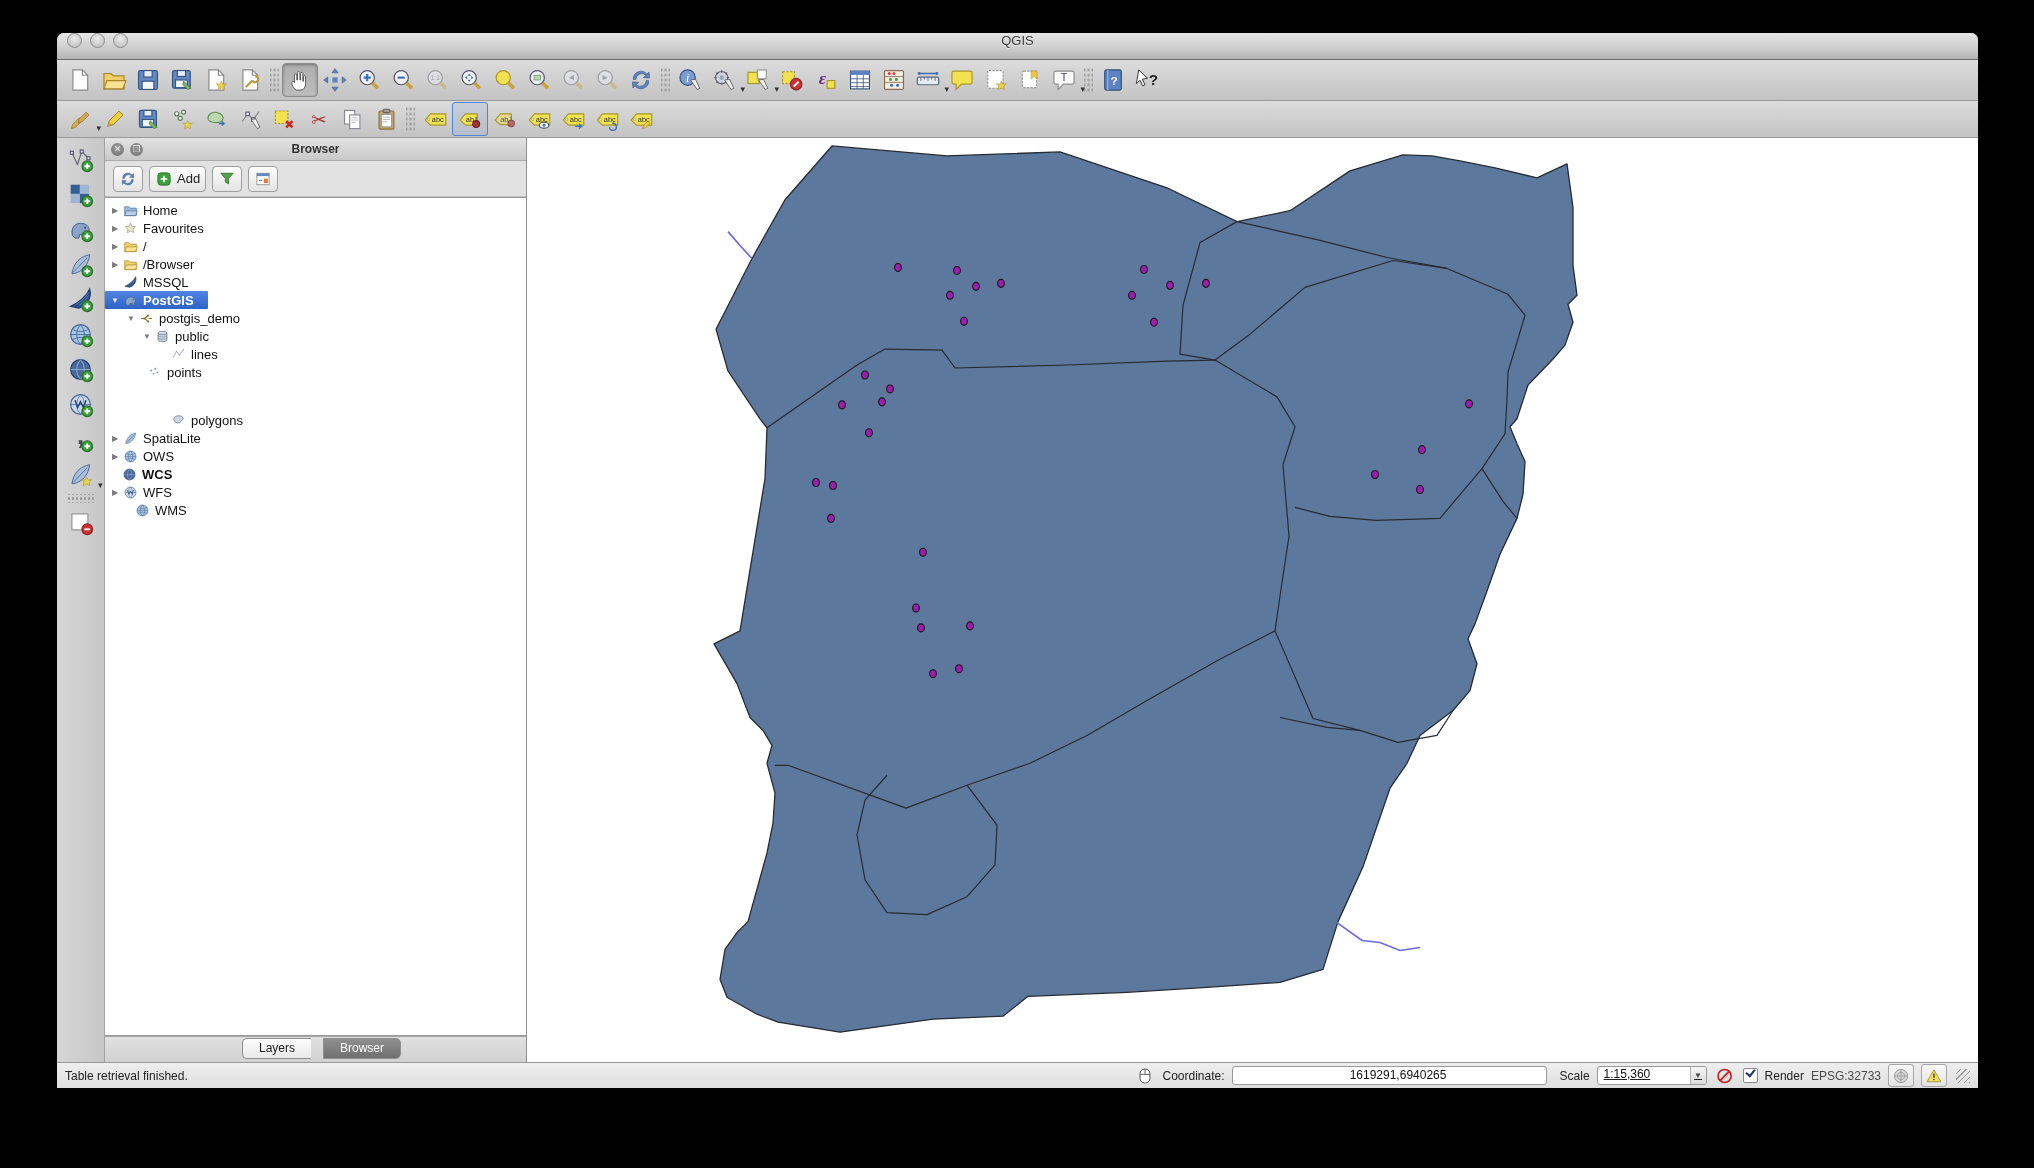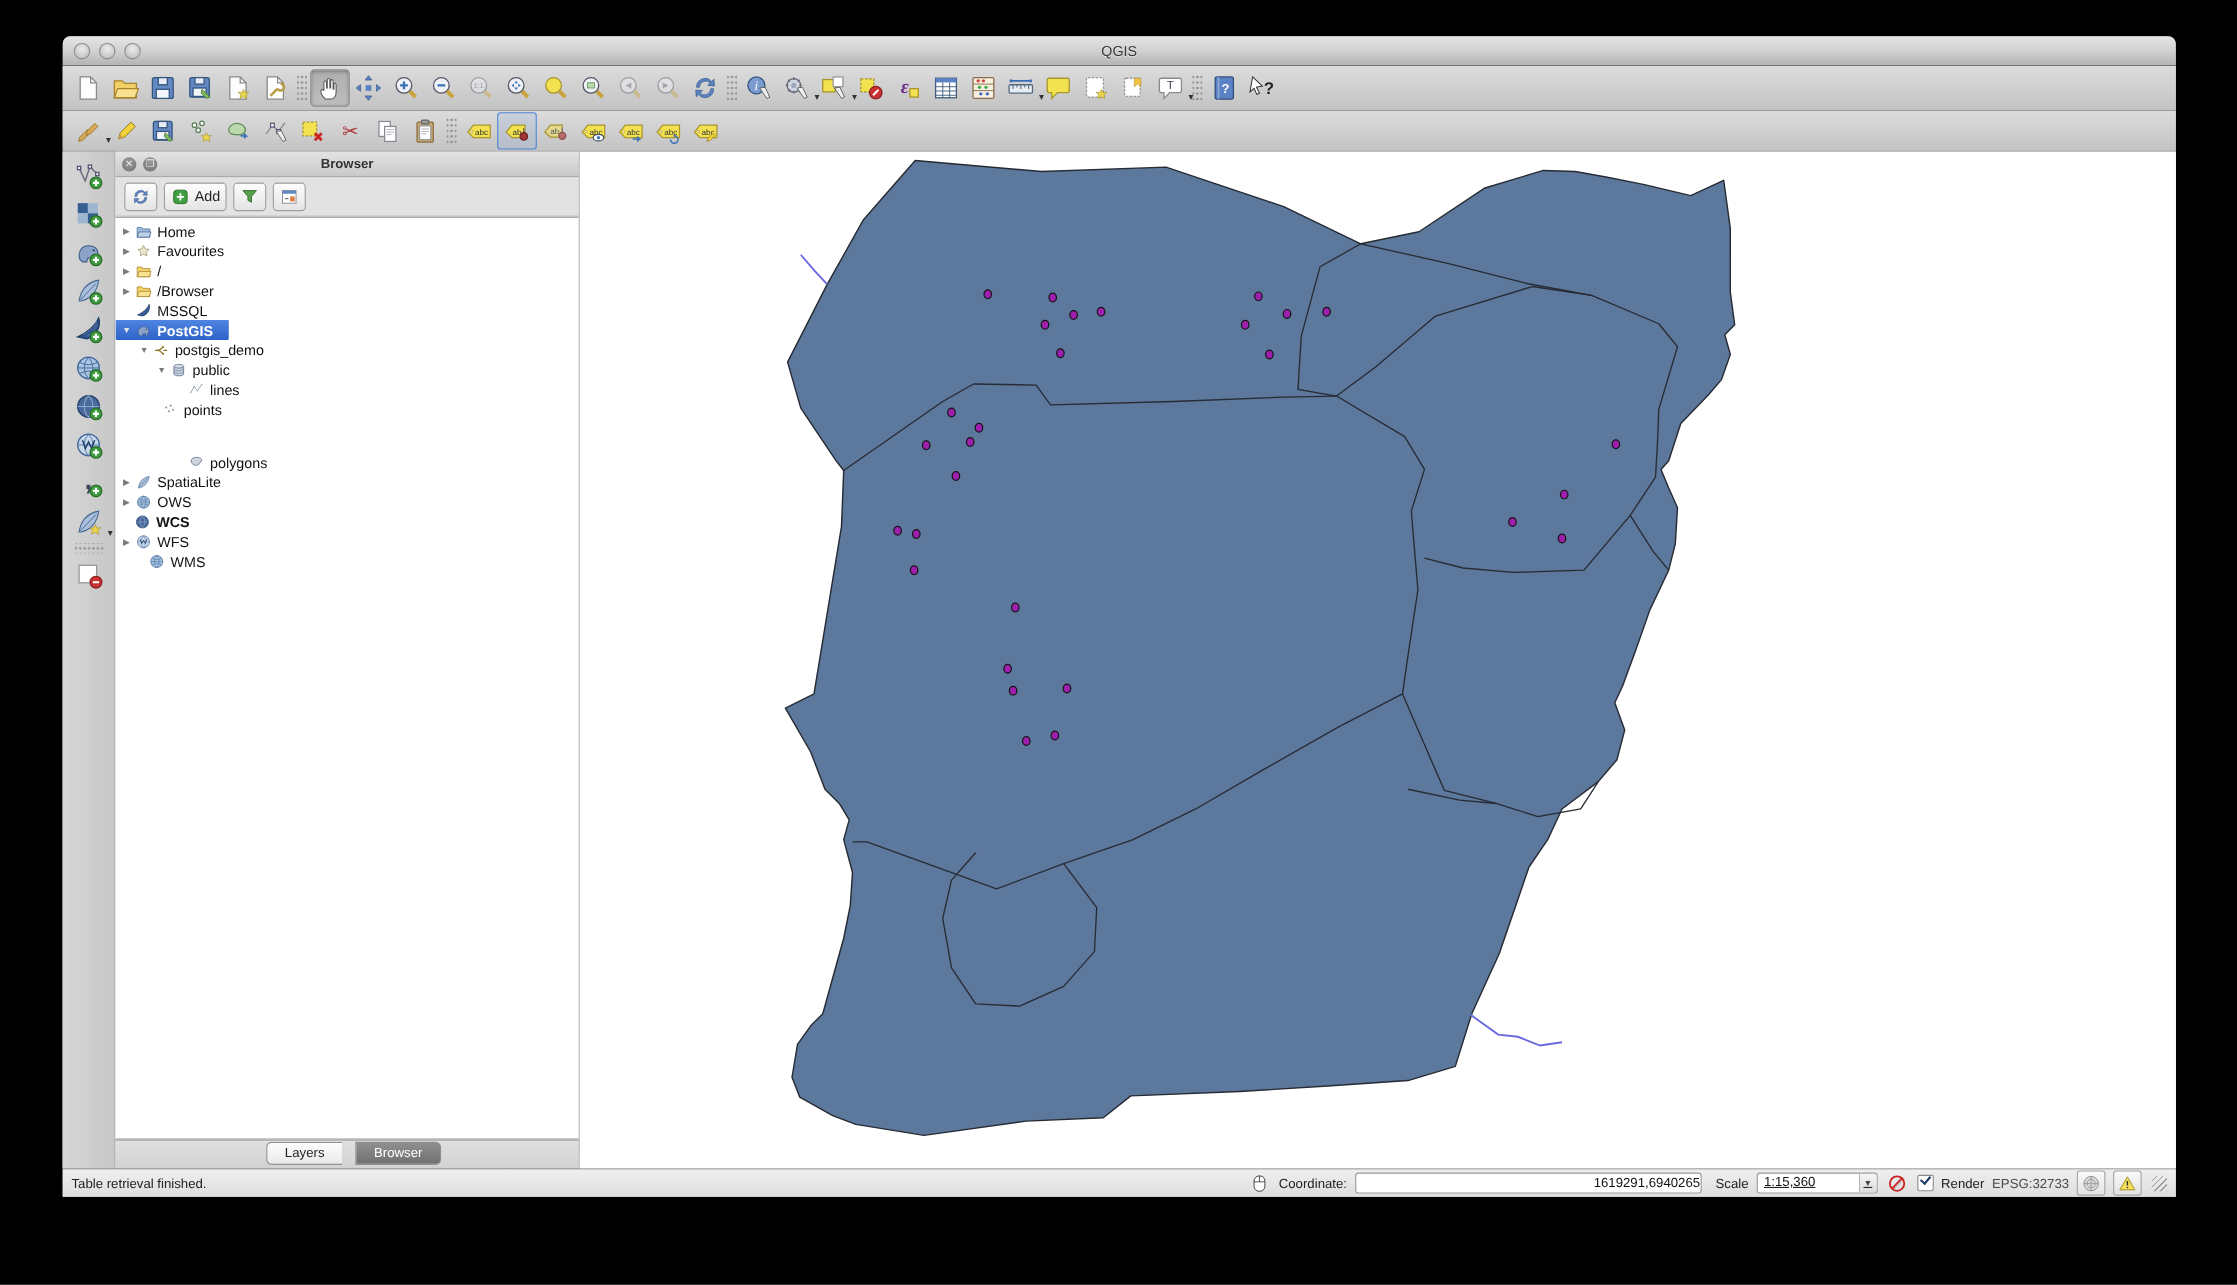--- a/index.html
+++ b/index.html
@@ -3,21 +3,21 @@
 <meta charset="utf-8">
 <style>
   html,body{margin:0;padding:0;}
   body{width:2034px;height:1168px;background:#000;position:relative;overflow:hidden;
        font-family:"Liberation Sans","DejaVu Sans",sans-serif;-webkit-font-smoothing:antialiased;}
   .window{position:absolute;left:57px;top:33px;width:1921px;height:1055px;display:flex;flex-direction:column;
           border-radius:7px 7px 0 0;box-shadow:0 14px 40px rgba(0,0,0,.6);background:#cfcfcf;}
   
   .titlebar{height:26px;flex:0 0 26px;border-radius:7px 7px 0 0;position:relative;
             background:linear-gradient(#e6e6e6,#cfcfcf 55%,#b4b4b4);border-bottom:1px solid #6d6d6d;
-            display:flex;align-items:center;}
+            display:flex;}
   .lights{display:flex;gap:8px;margin-left:10px;}
   .light{width:13px;height:13px;border-radius:50%;border:1px solid #8d8d8d;
          background:radial-gradient(circle at 50% 35%,#ececec,#b9b9b9);}
   .wtitle{position:absolute;left:0;right:0;text-align:center;font-size:13px;color:#3a3a3a;
           text-shadow:0 1px 0 rgba(255,255,255,.6);}
   
   .toolbar{display:flex;align-items:center;background:linear-gradient(#dcdcdc,#c3c3c3);
            border-bottom:1px solid #9b9b9b;padding-left:6px;}
   .tb1{height:40px;flex:0 0 40px;}
   .tb2{height:36px;flex:0 0 36px;}
@@ -66,21 +66,21 @@
   .map{flex:1 1 auto;background:#fff;position:relative;}
   .map svg{position:absolute;inset:0;}
   
   .statusbar{height:25px;flex:0 0 25px;background:linear-gradient(#efefef,#dedede);border-top:1px solid #999;
              display:flex;align-items:center;font-size:12px;color:#222;padding:0 8px;}
   .sb-right{margin-left:auto;display:flex;align-items:center;gap:7px;}
   .sb-icon{width:22px;height:20px;display:flex;align-items:center;justify-content:center;}
   .sb-btn{width:24px;height:21px;border:1px solid #a5a5a5;border-radius:3px;background:linear-gradient(#fafafa,#e2e2e2);
           display:flex;align-items:center;justify-content:center;}
   .coordfield{width:295px;height:17px;border:1px solid #9a9a9a;border-radius:3px;background:#fff;
-              text-align:right;font-size:12px;line-height:17px;color:#111;padding-left:18px;}
+              text-align:center;font-size:12px;line-height:17px;color:#111;padding-left:18px;}
   .scalecombo{width:108px;height:17px;border:1px solid #9a9a9a;border-radius:3px;background:#fff;display:flex;align-items:flex-start;text-decoration:underline;}
   .scalecombo .val{flex:1;padding-left:6px;font-size:12px;color:#111;}
   .scalecombo .arr{width:15px;height:100%;border-left:1px solid #b5b5b5;background:linear-gradient(#f5f5f5,#dcdcdc);
                    font-size:8px;display:flex;align-items:center;justify-content:center;color:#444;border-radius:0 2px 2px 0;}
   .chk{width:13px;height:13px;border:1px solid #8a8a8a;border-radius:2px;background:#fff;position:relative;}
   .chk:after{content:"";position:absolute;left:2px;top:0px;width:7px;height:4px;border-left:2px solid #1d3b66;
              border-bottom:2px solid #1d3b66;transform:rotate(-50deg);}
   .gripcorner{width:14px;height:14px;margin-left:2px;
       background:repeating-linear-gradient(135deg,transparent 0 3px,#9a9a9a 3px 4px);}
   .epsg{color:#4a4a4a;}

